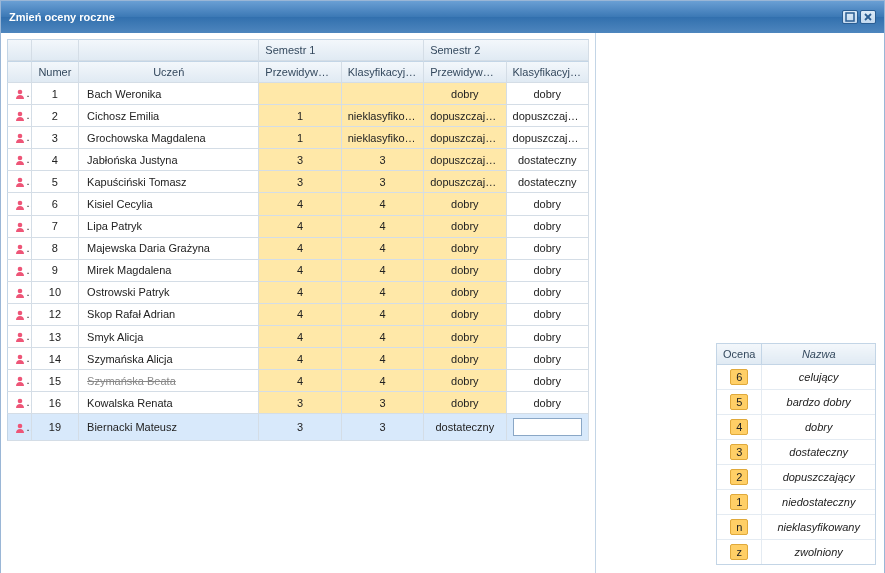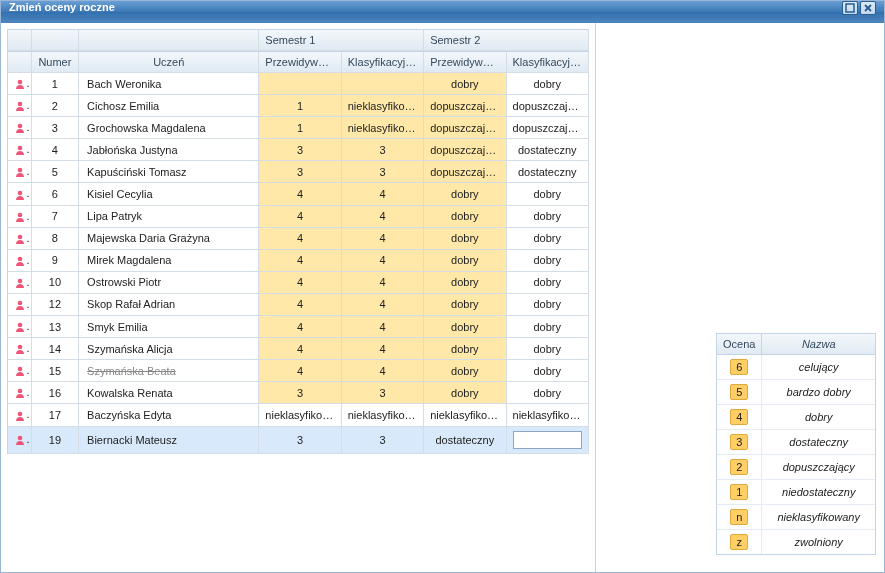--- a/index.html
+++ b/index.html
@@ -8,25 +8,25 @@
     font-family: Tahoma, Arial, sans-serif;
     font-size: 11px;
     color:#222;
     background:#fff;
     width:885px;
     height:573px;
     overflow:hidden;
   }
   .window { width:885px; height:573px; border:1px solid #9ab6d6; box-shadow:0 0 0 1px #d6e3f0 inset; }
   .titlebar {
-    height:22px;
+    height:32px;
     background:linear-gradient(#6a9fd4,#3b78b5 50%,#3270ae 51%,#4e86be);
     color:#fff;
     display:flex;
-    align-items:flex-start;
+    align-items:center;
     padding:0 8px 0 8px;
     font-weight:bold;
   }
   .titlebar .title { flex:1; }
   .tbtn {
     width:16px; height:14px; margin-left:2px;
     background:linear-gradient(#dceaf7,#c3d9ef);
     border:1px solid #2a5d92;
     display:flex; align-items:center; justify-content:center;
     cursor:pointer;
@@ -282,21 +282,21 @@
               <td class="hl">4</td>
               <td class="hl">dobry</td>
               <td>dobry</td>
             </tr>
             <tr>
               <td><span class="icon-user"><svg viewBox="0 0 12 12">
                     <circle cx="6" cy="4" r="2.3" fill="#e57"></circle>
                     <path d="M2 11c0-2.4 1.8-4 4-4s4 1.6 4 4z" fill="#e57"></path>
                   </svg></span></td>
               <td>10</td>
-              <td class="name">Ostrowski Piotr</td>
+              <td class="name">Ostrowski Patryk</td>
               <td class="hl">4</td>
               <td class="hl">4</td>
               <td class="hl">dobry</td>
               <td>dobry</td>
             </tr>
             <tr>
               <td><span class="icon-user"><svg viewBox="0 0 12 12">
                     <circle cx="6" cy="4" r="2.3" fill="#e57"></circle>
                     <path d="M2 11c0-2.4 1.8-4 4-4s4 1.6 4 4z" fill="#e57"></path>
                   </svg></span></td>
@@ -306,21 +306,21 @@
               <td class="hl">4</td>
               <td class="hl">dobry</td>
               <td>dobry</td>
             </tr>
             <tr>
               <td><span class="icon-user"><svg viewBox="0 0 12 12">
                     <circle cx="6" cy="4" r="2.3" fill="#e57"></circle>
                     <path d="M2 11c0-2.4 1.8-4 4-4s4 1.6 4 4z" fill="#e57"></path>
                   </svg></span></td>
               <td>13</td>
-              <td class="name">Smyk Emilia</td>
+              <td class="name">Smyk Alicja</td>
               <td class="hl">4</td>
               <td class="hl">4</td>
               <td class="hl">dobry</td>
               <td>dobry</td>
             </tr>
             <tr>
               <td><span class="icon-user"><svg viewBox="0 0 12 12">
                     <circle cx="6" cy="4" r="2.3" fill="#e57"></circle>
                     <path d="M2 11c0-2.4 1.8-4 4-4s4 1.6 4 4z" fill="#e57"></path>
                   </svg></span></td>
@@ -347,32 +347,20 @@
               <td><span class="icon-user"><svg viewBox="0 0 12 12">
                     <circle cx="6" cy="4" r="2.3" fill="#e57"></circle>
                     <path d="M2 11c0-2.4 1.8-4 4-4s4 1.6 4 4z" fill="#e57"></path>
                   </svg></span></td>
               <td>16</td>
               <td class="name">Kowalska Renata</td>
               <td class="hl">3</td>
               <td class="hl">3</td>
               <td class="hl">dobry</td>
               <td>dobry</td>
-            </tr>
-            <tr>
-              <td><span class="icon-user"><svg viewBox="0 0 12 12">
-                    <circle cx="6" cy="4" r="2.3" fill="#e57"></circle>
-                    <path d="M2 11c0-2.4 1.8-4 4-4s4 1.6 4 4z" fill="#e57"></path>
-                  </svg></span></td>
-              <td>17</td>
-              <td class="name">Baczyńska Edyta</td>
-              <td>nieklasyfikow...</td>
-              <td>nieklasyfikow...</td>
-              <td>nieklasyfikow...</td>
-              <td>nieklasyfikow...</td>
             </tr>
             <tr class="selected">
               <td><span class="icon-user"><svg viewBox="0 0 12 12">
                     <circle cx="6" cy="4" r="2.3" fill="#e57"></circle>
                     <path d="M2 11c0-2.4 1.8-4 4-4s4 1.6 4 4z" fill="#e57"></path>
                   </svg></span></td>
               <td>19</td>
               <td class="name">Biernacki Mateusz</td>
               <td>3</td>
               <td>3</td>

